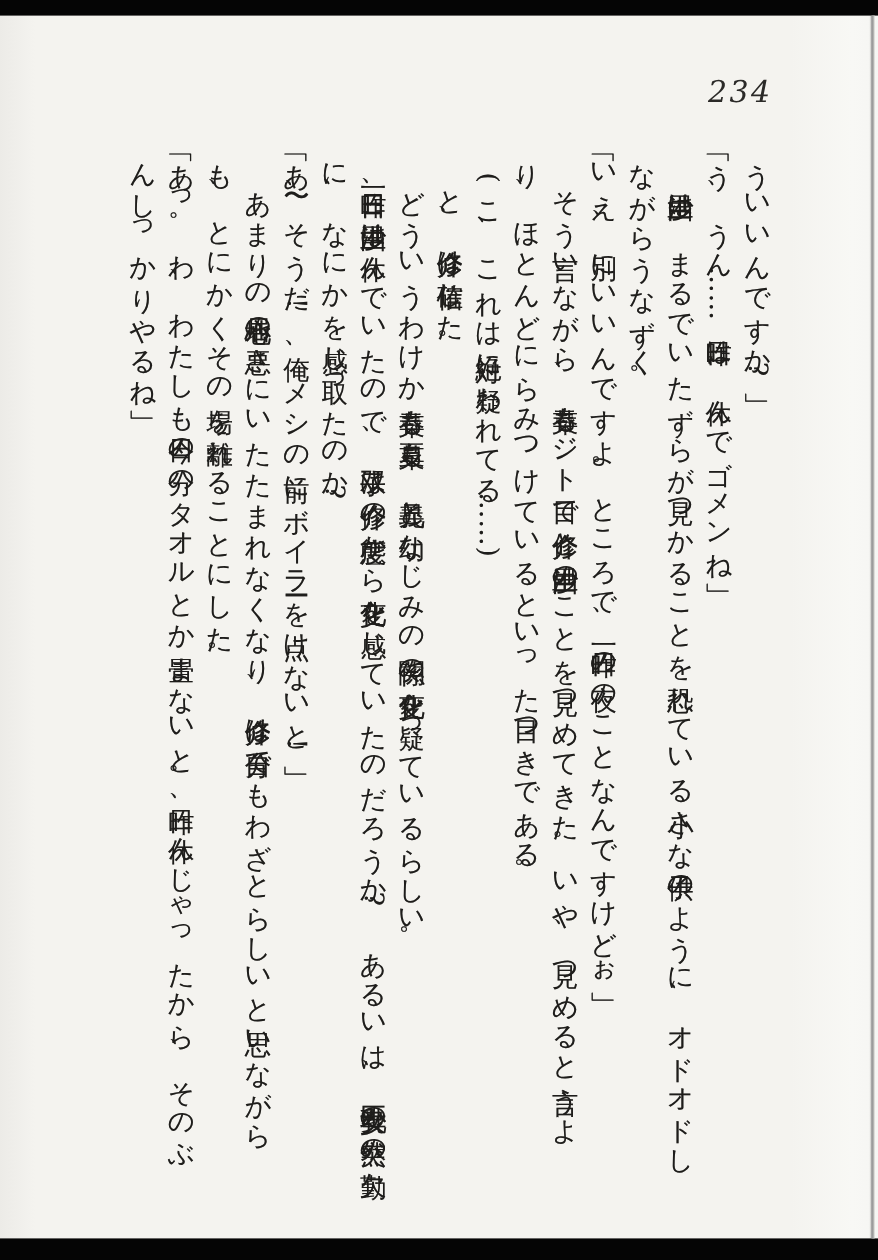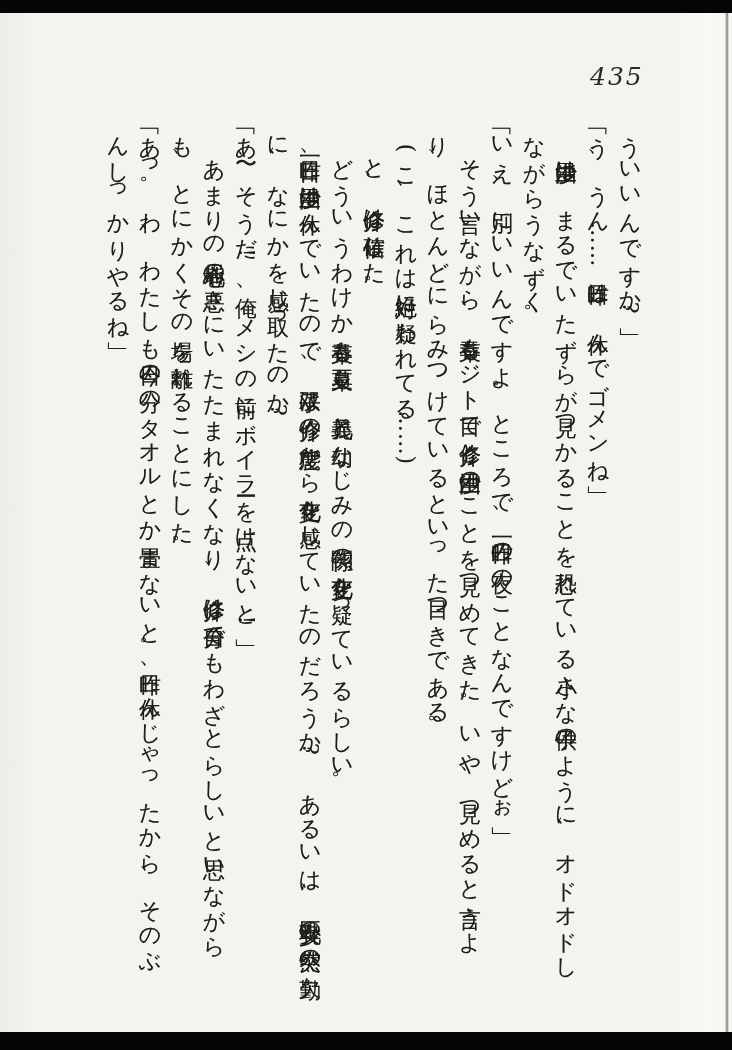--- a/index.html
+++ b/index.html
@@ -66,21 +66,21 @@
   }
 </style>
 </head>
 <body>
 
 <div class="page">
   <div class="scan-bar-top"></div>
   <div class="scan-bar-bottom"></div>
   <div class="page-edge-line"></div>
 
-  <div class="page-number">435</div>
+  <div class="page-number">234</div>
 
   <div class="text-block">
     <p>ういいんですか?」</p>
     <p>「う、うん……昨日は、休んでゴメンね」</p>
     <p>　沙由里は、まるでいたずらが見つかることを恐れている小さな子供のように、オドオドしながらうなずく。</p>
     <p>「いえ、別にいいんですよ。ところで、一昨日の夜のことなんですけどぉ」</p>
     <p>　そう言いながら、春菜もジト目で修介と沙由里のことを見つめてきた。いや、見つめると言うより、ほとんどにらみつけているといった目つきである。</p>
     <p>　(こ、これは絶対に疑われてる……)</p>
     <p>　と、修介は確信した。</p>
     <p>　どういうわけか春菜も夏菜も、義兄と幼なじみの関係の変化を疑っているらしい。</p>

